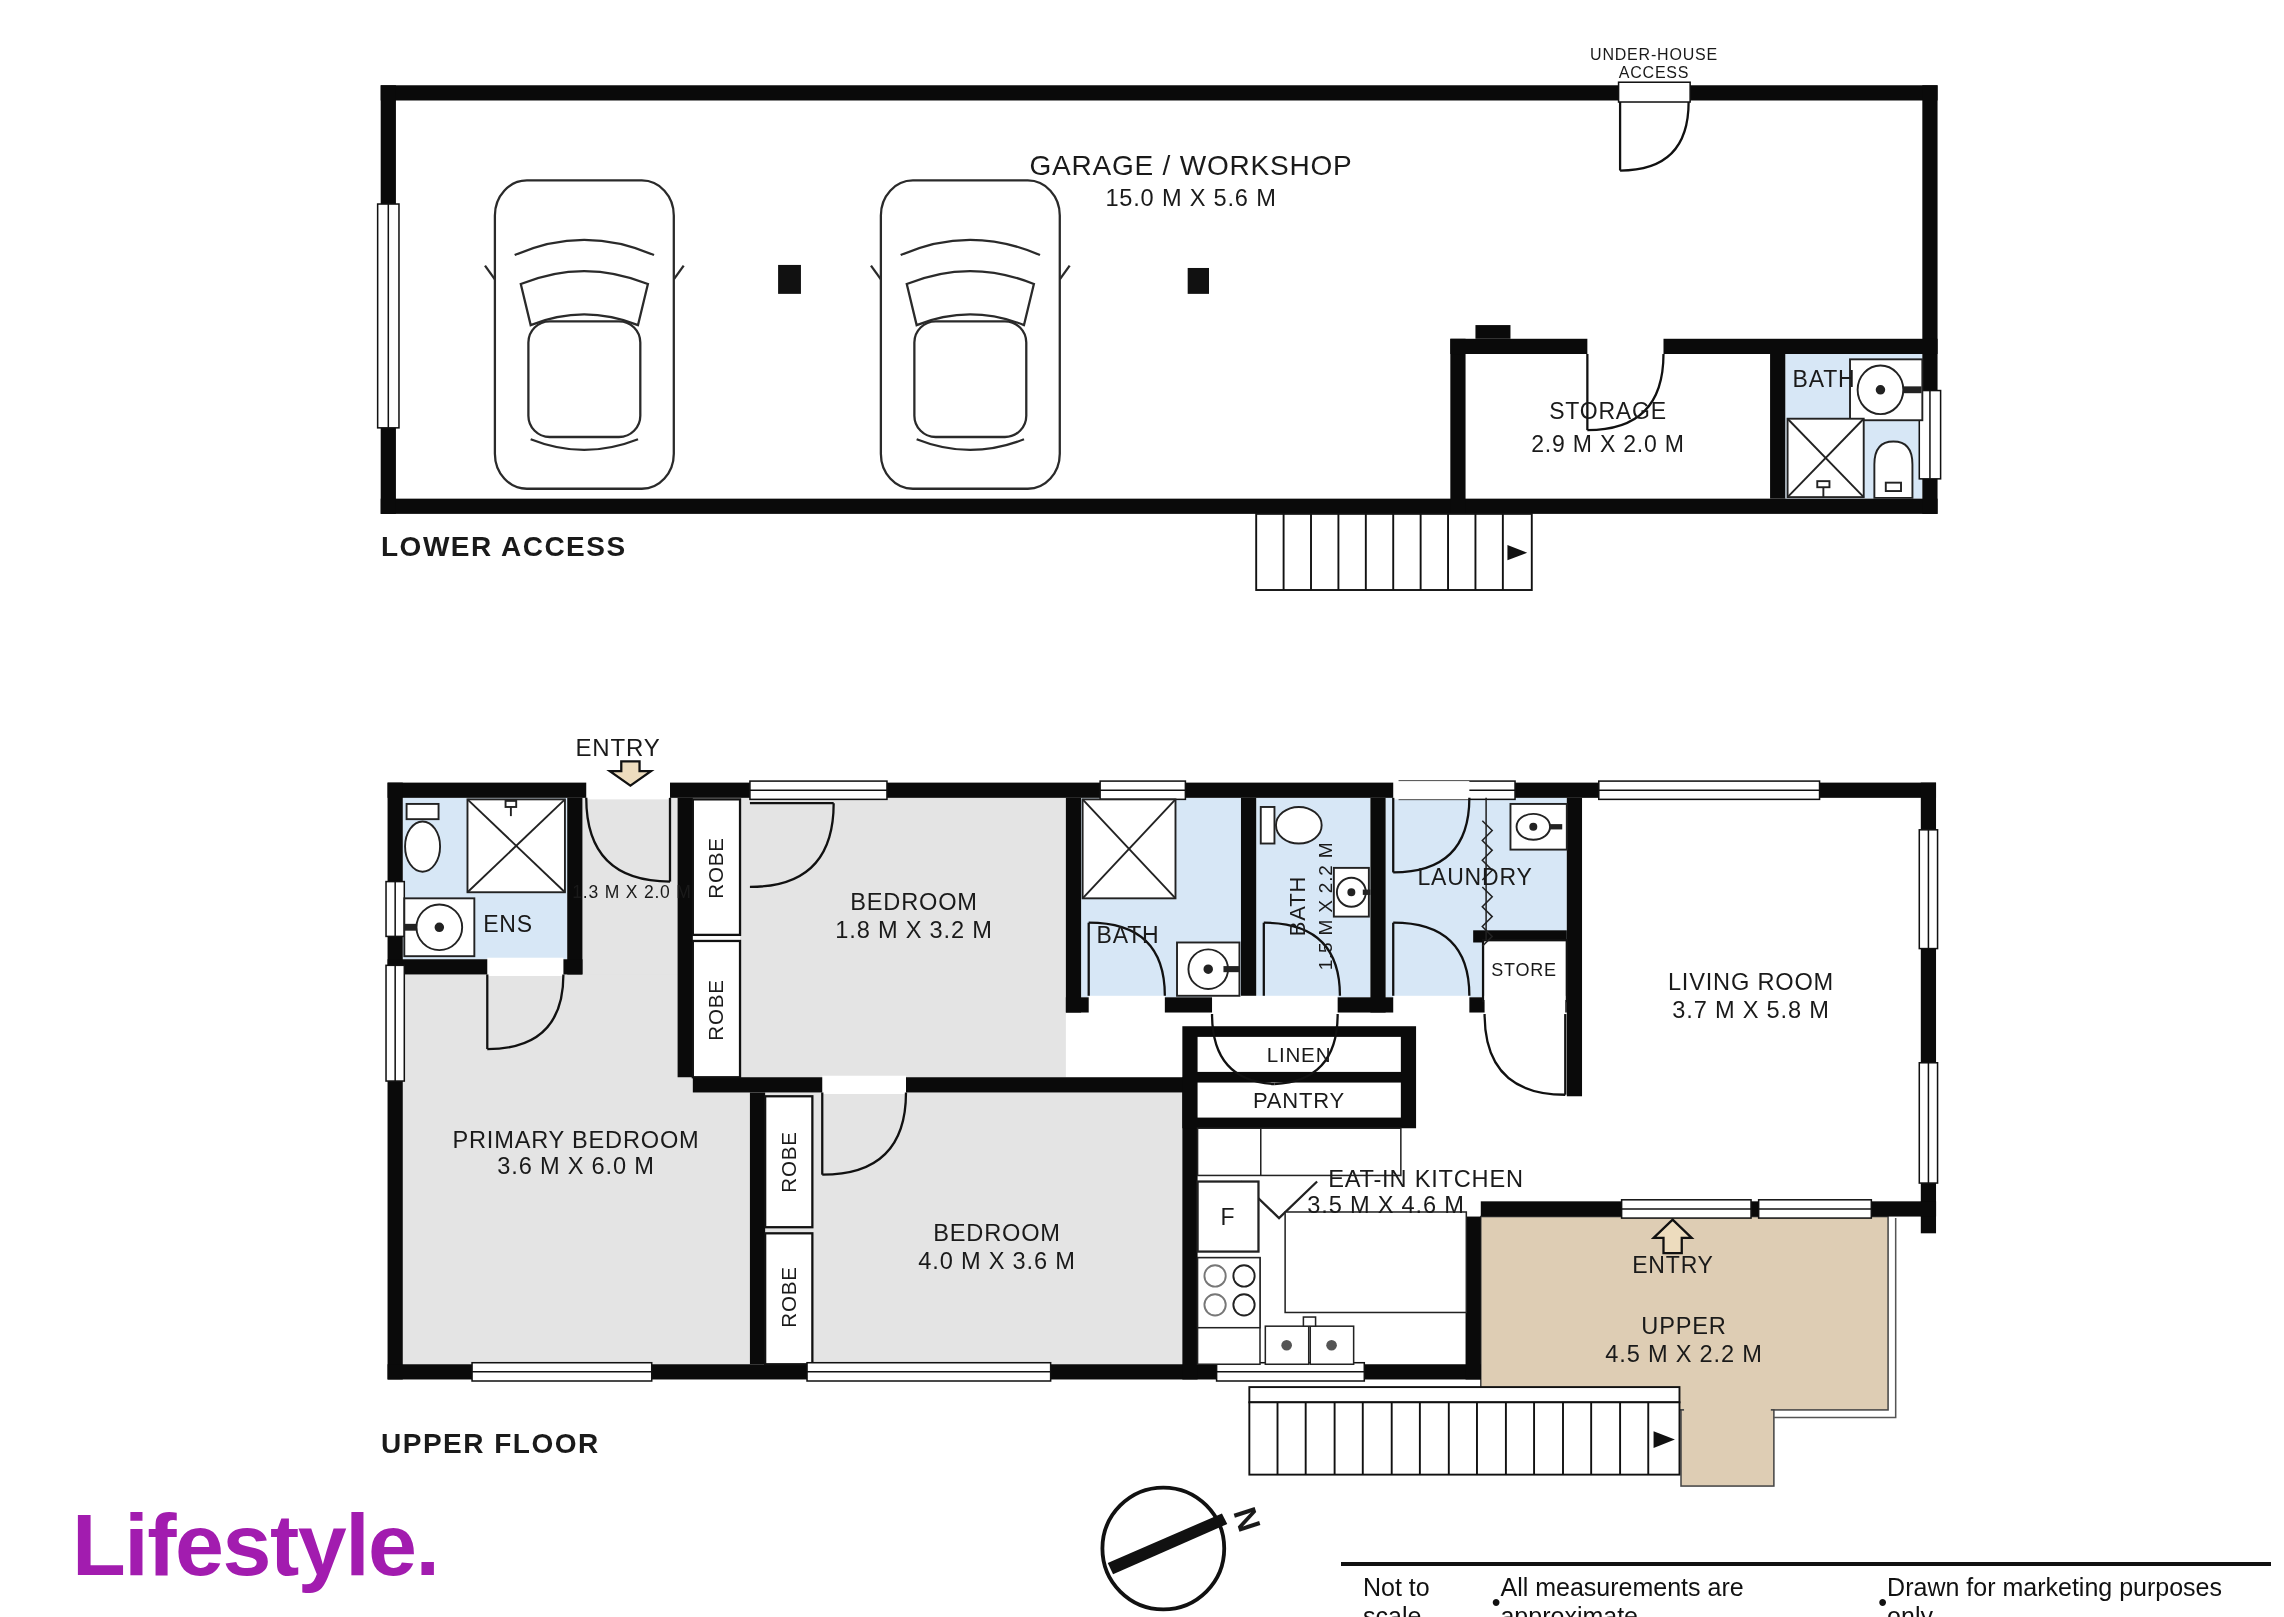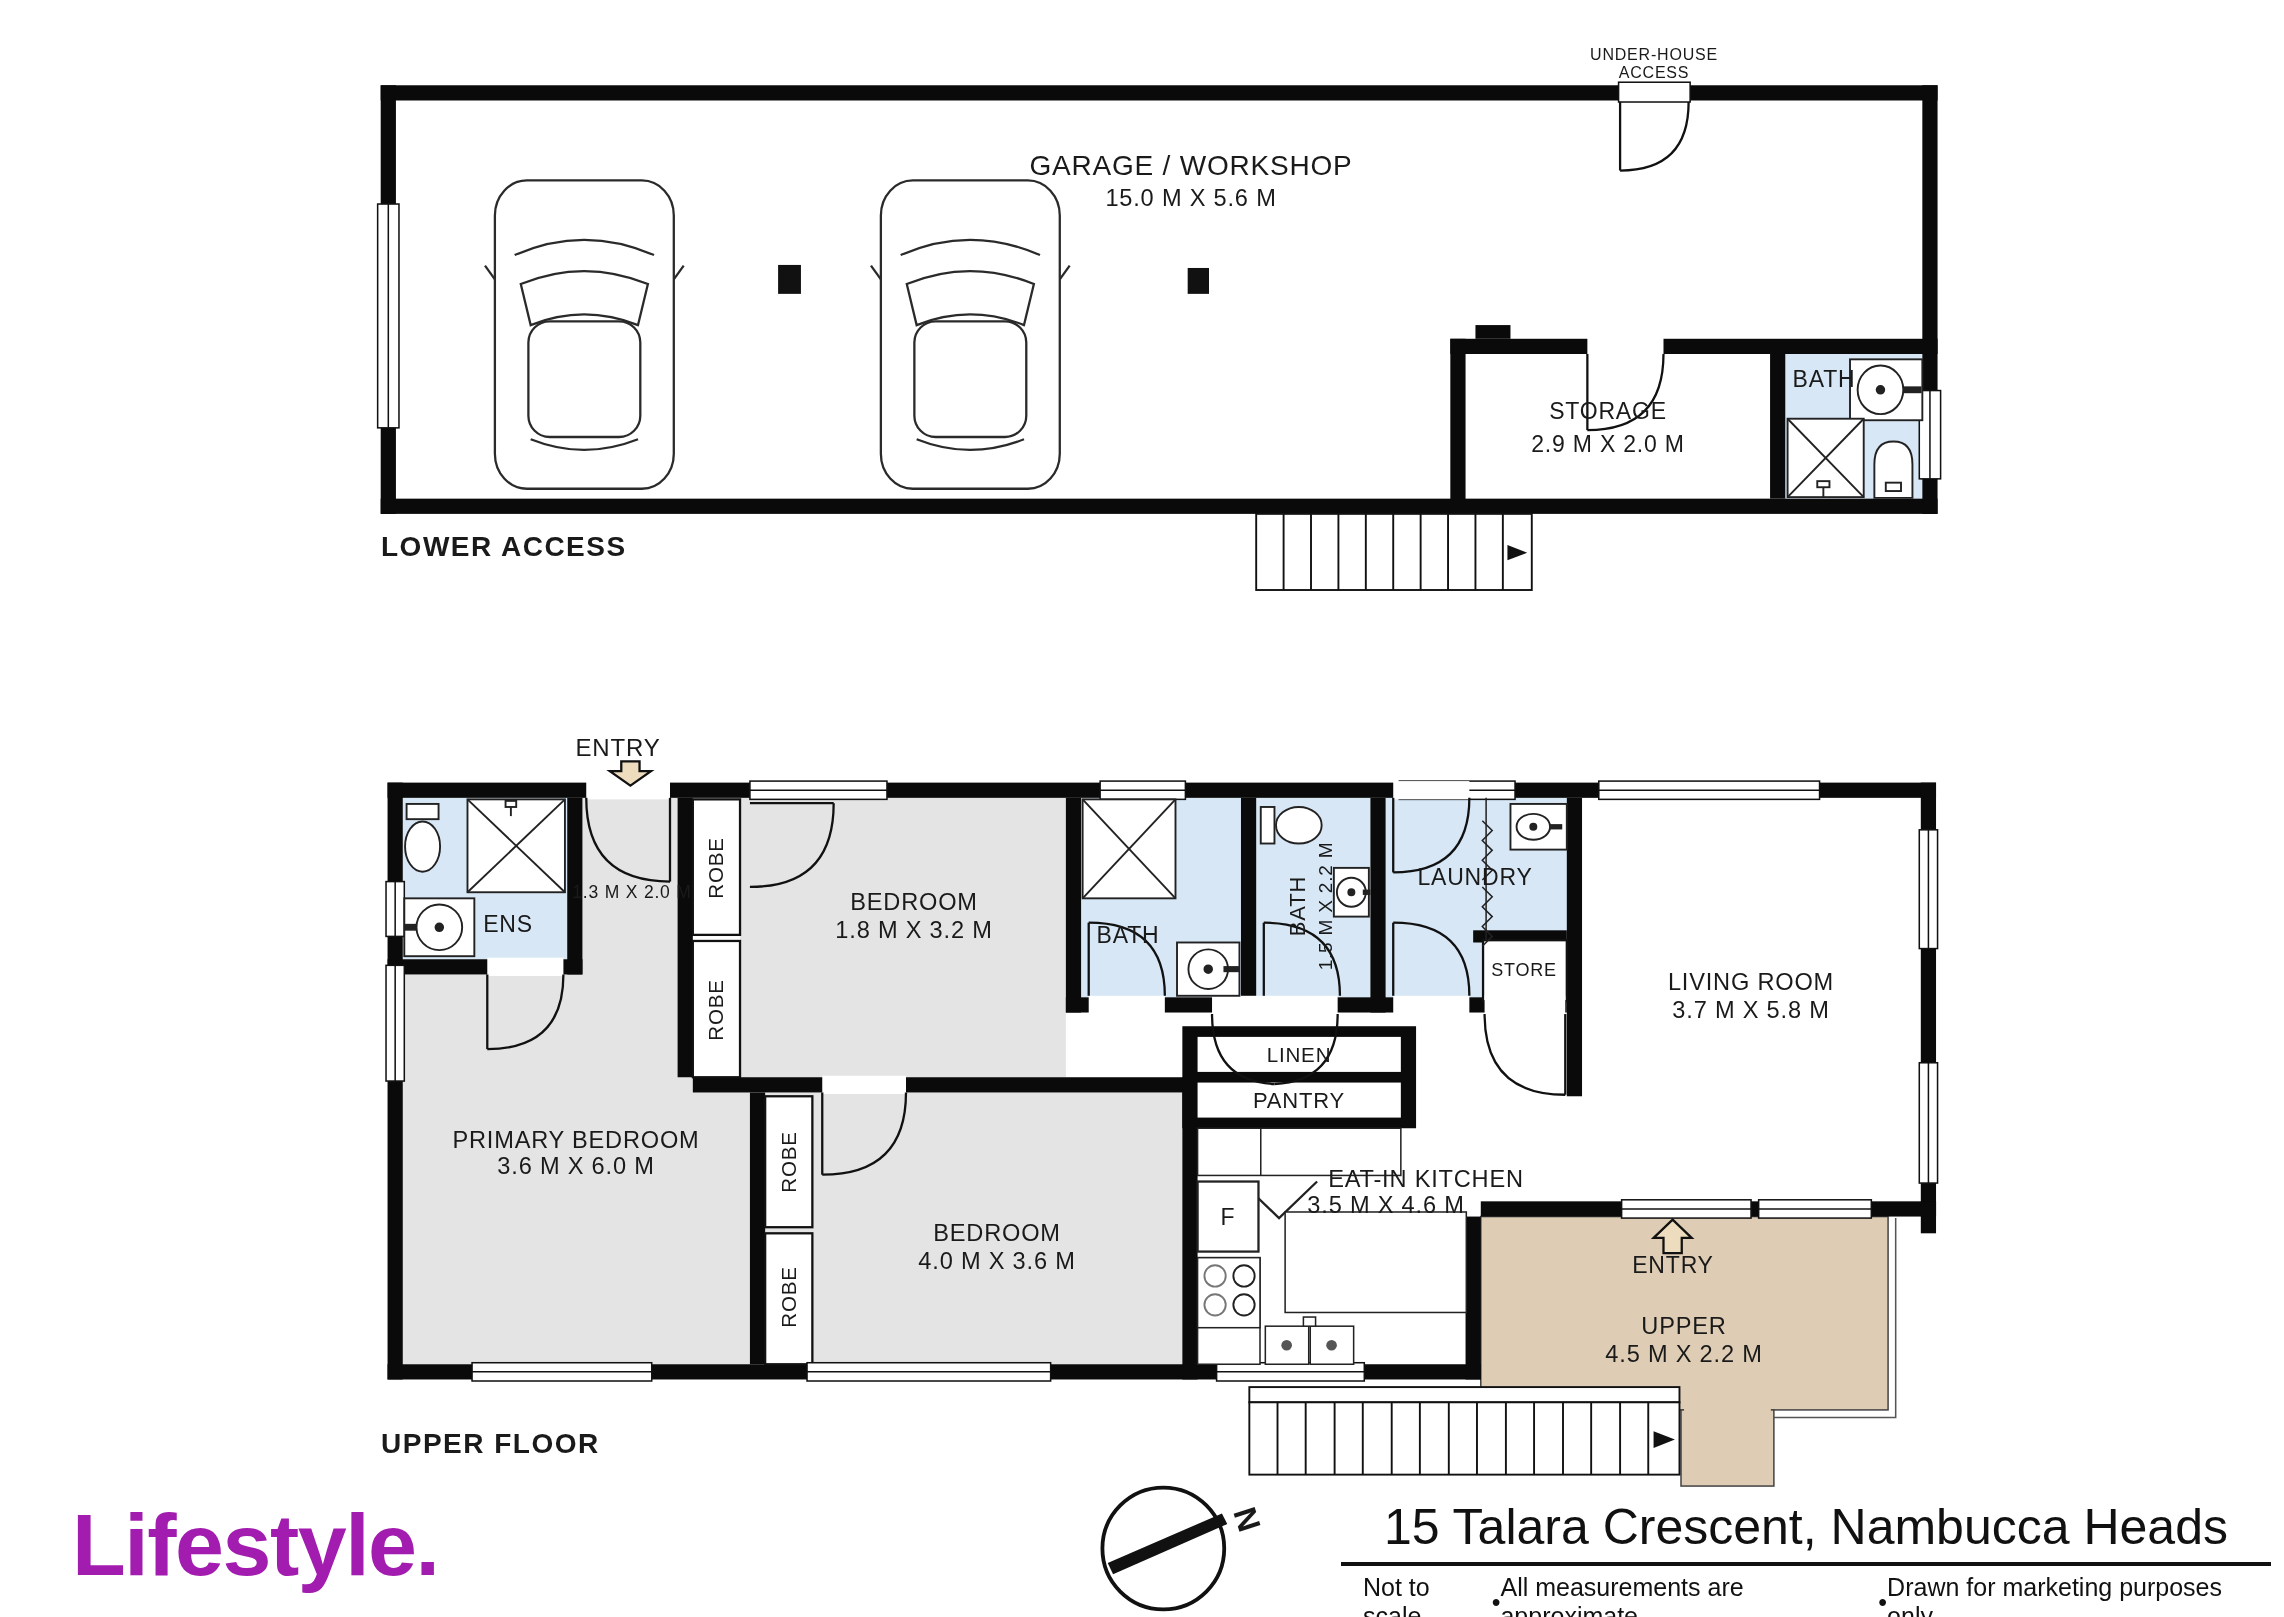--- a/index.html
+++ b/index.html
@@ -370,21 +370,20 @@
 <div class="lbl" style="left:576px;top:1166px;font-size:23.6px;">3.6 M X 6.0 M</div>
 <div class="lbl" style="left:997px;top:1233px;font-size:23.6px;">BEDROOM</div>
 <div class="lbl" style="left:997px;top:1261px;font-size:23.6px;">4.0 M X 3.6 M</div>
 <div class="lbl" style="left:1673px;top:1265px;font-size:23px;">ENTRY</div>
 <div class="lbl" style="left:1684px;top:1326px;font-size:23.6px;">UPPER</div>
 <div class="lbl" style="left:1684px;top:1354px;font-size:23.6px;">4.5 M X 2.2 M</div>
 <div class="floor-lbl" style="left:381px;top:1444px;">UPPER FLOOR</div>
 
 <div class="brand">Lifestyle.</div>
 <div class="north">N</div>
-<div class="address">15 Talara Crescent, Nambucca Heads</div>
 <div class="rule"></div>
 <div class="disclaimer">
   <span>Not to scale</span>
   <span>•</span>
   <span>All measurements are approximate</span>
   <span>•</span>
   <span>Drawn for marketing purposes only</span>
 </div>
 
 </div>

